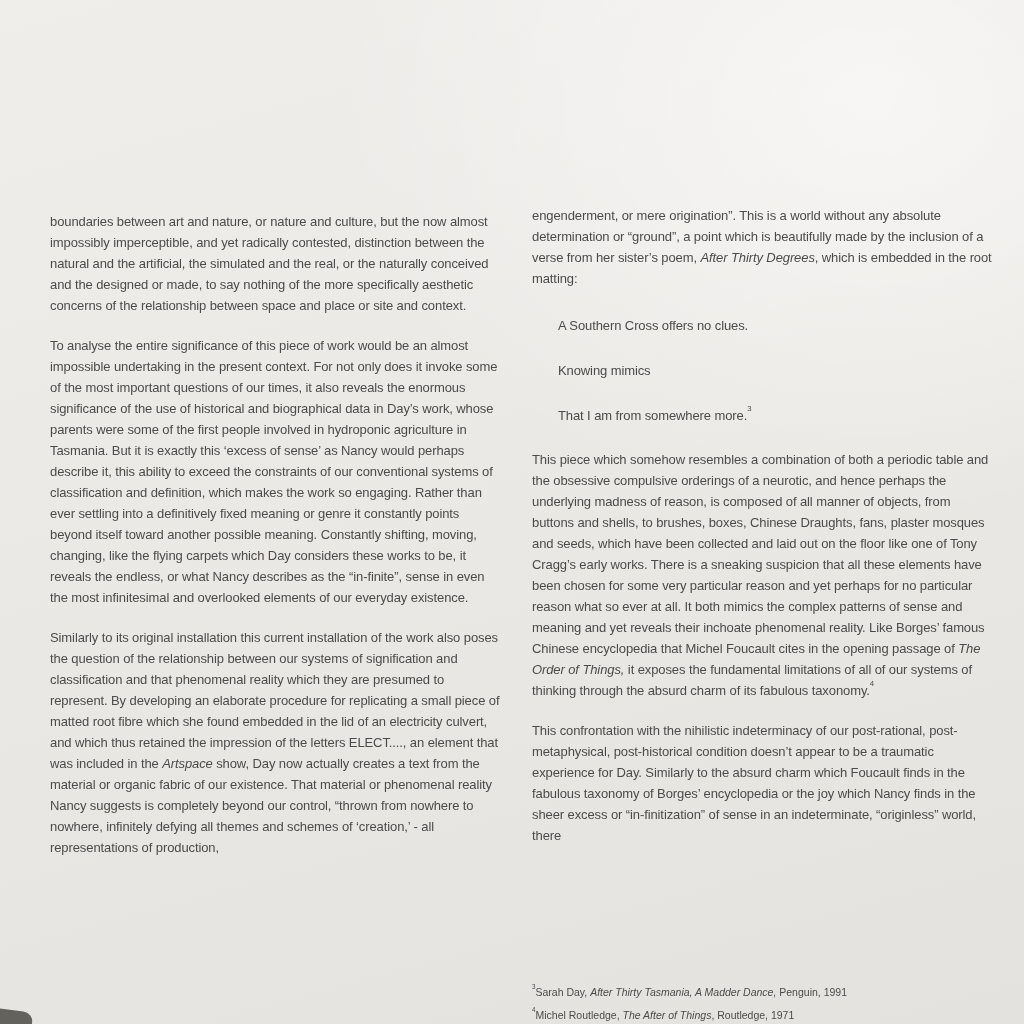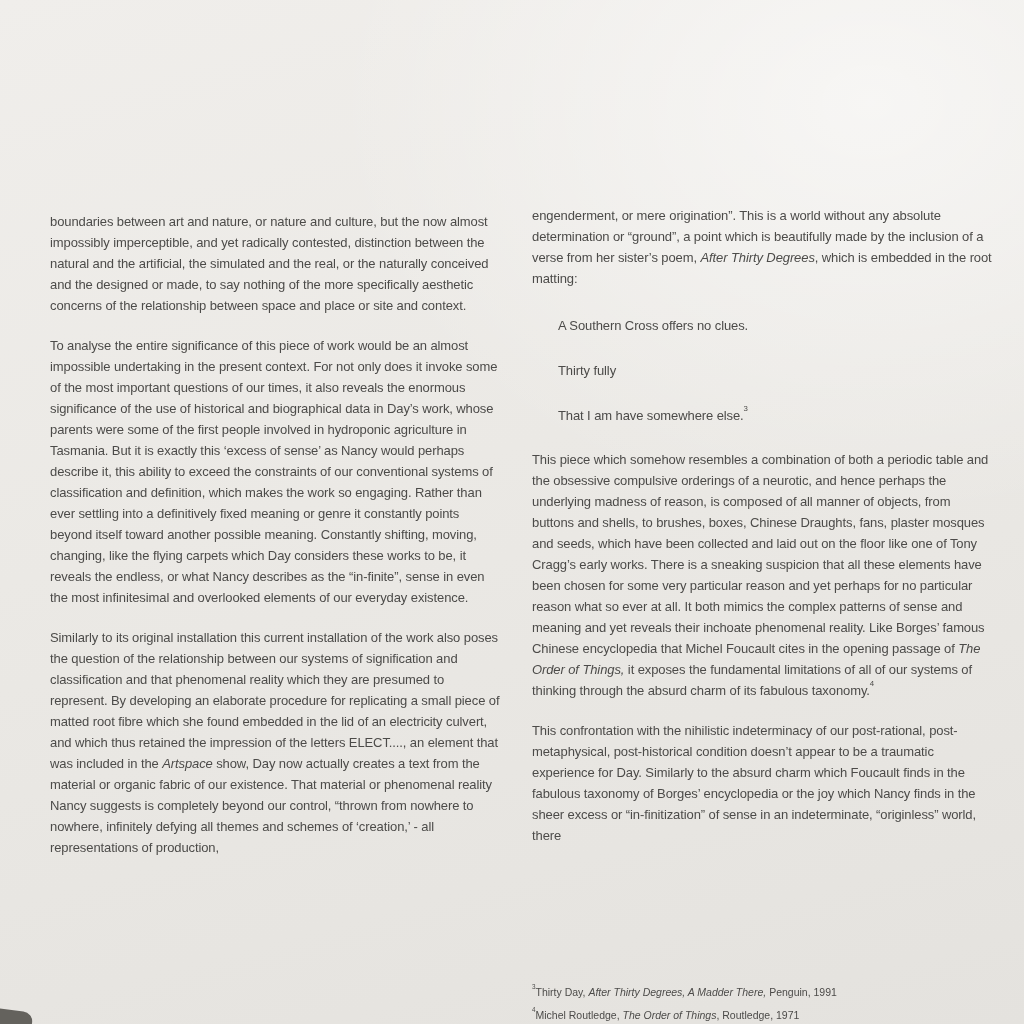--- a/index.html
+++ b/index.html
@@ -70,24 +70,24 @@
 <div class="page">
   <div class="col col-left">
       <p class="para"><span>boundaries between art and nature, or nature and culture, but the now almost impossibly imperceptible, and yet radically contested, distinction between the natural and the artificial, the simulated and the real, or the naturally conceived and the designed or made, to say nothing of the more specifically aesthetic concerns of the relationship between space and place or site and context.</span></p>
       <p class="para"><span>To analyse the entire significance of this piece of work would be an almost impossible undertaking in the present context. For not only does it invoke some of the most important questions of our times, it also reveals the enormous significance of the use of historical and biographical data in Day’s work, whose parents were some of the first people involved in hydroponic agriculture in Tasmania. But it is exactly this ‘excess of sense’ as Nancy would perhaps describe it, this ability to exceed the constraints of our conventional systems of classification and definition, which makes the work so engaging. Rather than ever settling into a definitively fixed meaning or genre it constantly points beyond itself toward another possible meaning. Constantly shifting, moving, changing, like the flying carpets which Day considers these works to be, it reveals the endless, or what Nancy describes as the “in-finite”, sense in even the most infinitesimal and overlooked elements of our everyday existence.</span></p>
       <p class="para"><span>Similarly to its original installation this current installation of the work also poses the question of the relationship between our systems of signification and classification and that phenomenal reality which they are presumed to represent. By developing an elaborate procedure for replicating a small piece of matted root fibre which she found embedded in the lid of an electricity culvert, and which thus retained the impression of the letters ELECT...., an element that was included in the </span><i>Artspace</i><span> show, Day now actually creates a text from the material or organic fabric of our existence. That material or phenomenal reality Nancy suggests is completely beyond our control, “thrown from nowhere to nowhere, infinitely defying all themes and schemes of ‘creation,’ - all representations of production,</span></p>
     </div>
   <div class="col col-right">
       <p class="para"><span>engenderment, or mere origination”. This is a world without any absolute determination or “ground”, a point which is beautifully made by the inclusion of a verse from her sister’s poem, </span><i>After Thirty Degrees</i><span>, which is embedded in the root matting:</span></p>
       <div class="verse">
         <div class="verse-line"><span>A Southern Cross offers no clues.</span></div>
-        <div class="verse-line"><span>Thirty fully</span></div>
-        <div class="verse-line"><span>That I am have somewhere else.</span><sup>3</sup></div>
+        <div class="verse-line"><span>Knowing mimics</span></div>
+        <div class="verse-line"><span>That I am from somewhere more.</span><sup>3</sup></div>
       </div>
       <p class="para"><span>This piece which somehow resembles a combination of both a periodic table and the obsessive compulsive orderings of a neurotic, and hence perhaps the underlying madness of reason, is composed of all manner of objects, from buttons and shells, to brushes, boxes, Chinese Draughts, fans, plaster mosques and seeds, which have been collected and laid out on the floor like one of Tony Cragg’s early works. There is a sneaking suspicion that all these elements have been chosen for some very particular reason and yet perhaps for no particular reason what so ever at all. It both mimics the complex patterns of sense and meaning and yet reveals their inchoate phenomenal reality. Like Borges’ famous Chinese encyclopedia that Michel Foucault cites in the opening passage of </span><i>The Order of Things,</i><span> it exposes the fundamental limitations of all of our systems of thinking through the absurd charm of its fabulous taxonomy.</span><sup>4</sup></p>
       <p class="para"><span>This confrontation with the nihilistic indeterminacy of our post-rational, post-metaphysical, post-historical condition doesn’t appear to be a traumatic experience for Day. Similarly to the absurd charm which Foucault finds in the fabulous taxonomy of Borges’ encyclopedia or the joy which Nancy finds in the sheer excess or “in-finitization” of sense in an indeterminate, “originless” world, there</span></p>
     </div>
   <div class="footnotes">
-      <div class="footnote"><sup>3</sup><span>Thirty Day, </span><i>After Thirty Degrees, A Madder There,</i><span> Penguin, 1991</span></div>
-      <div class="footnote"><sup>4</sup><span>Michel Routledge, </span><i>The Order of Things</i><span>, Routledge, 1971</span></div>
+      <div class="footnote"><sup>3</sup><span>Sarah Day, </span><i>After Thirty Tasmania, A Madder Dance,</i><span> Penguin, 1991</span></div>
+      <div class="footnote"><sup>4</sup><span>Michel Routledge, </span><i>The After of Things</i><span>, Routledge, 1971</span></div>
     </div>
   <div class="scan-mark"></div>
 </div>
 
 </body></html>

